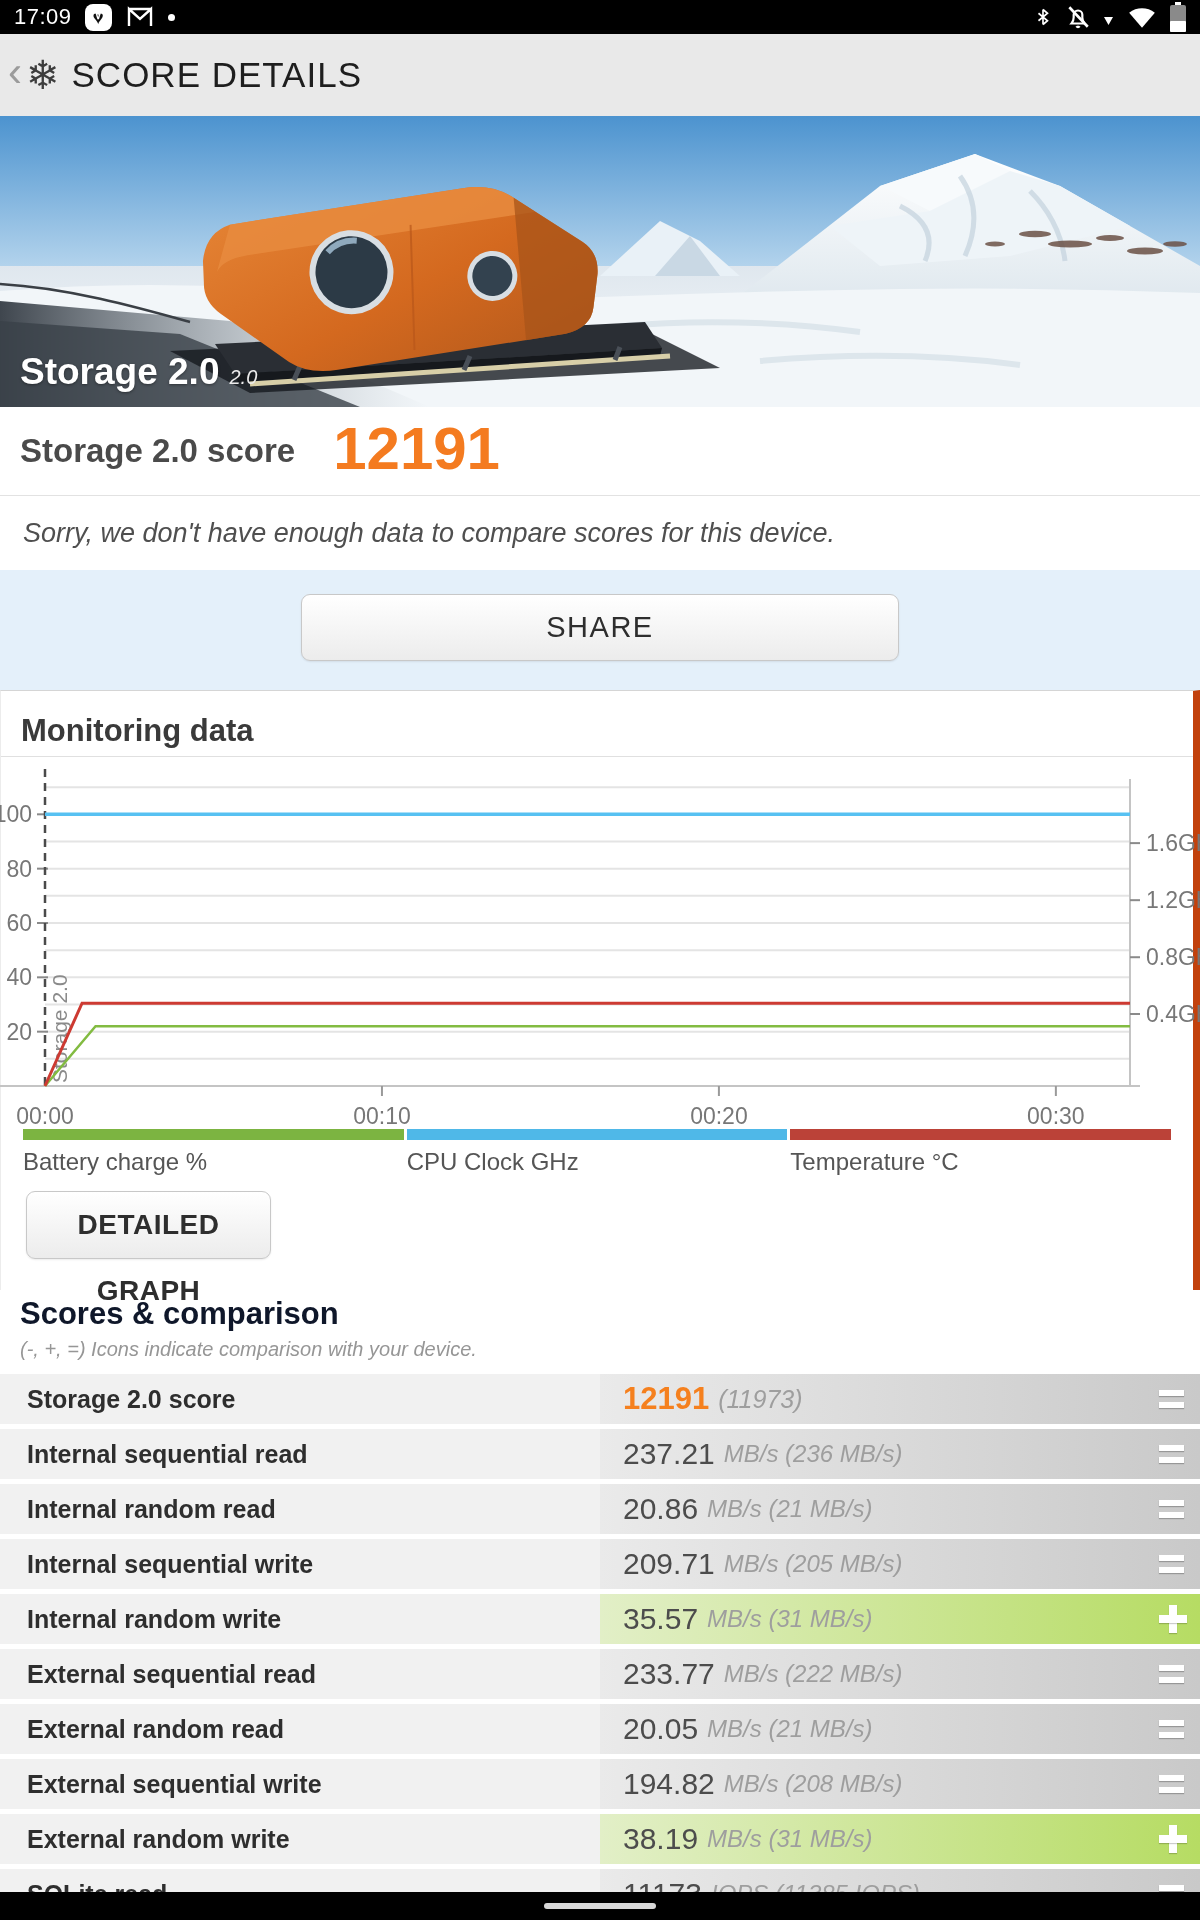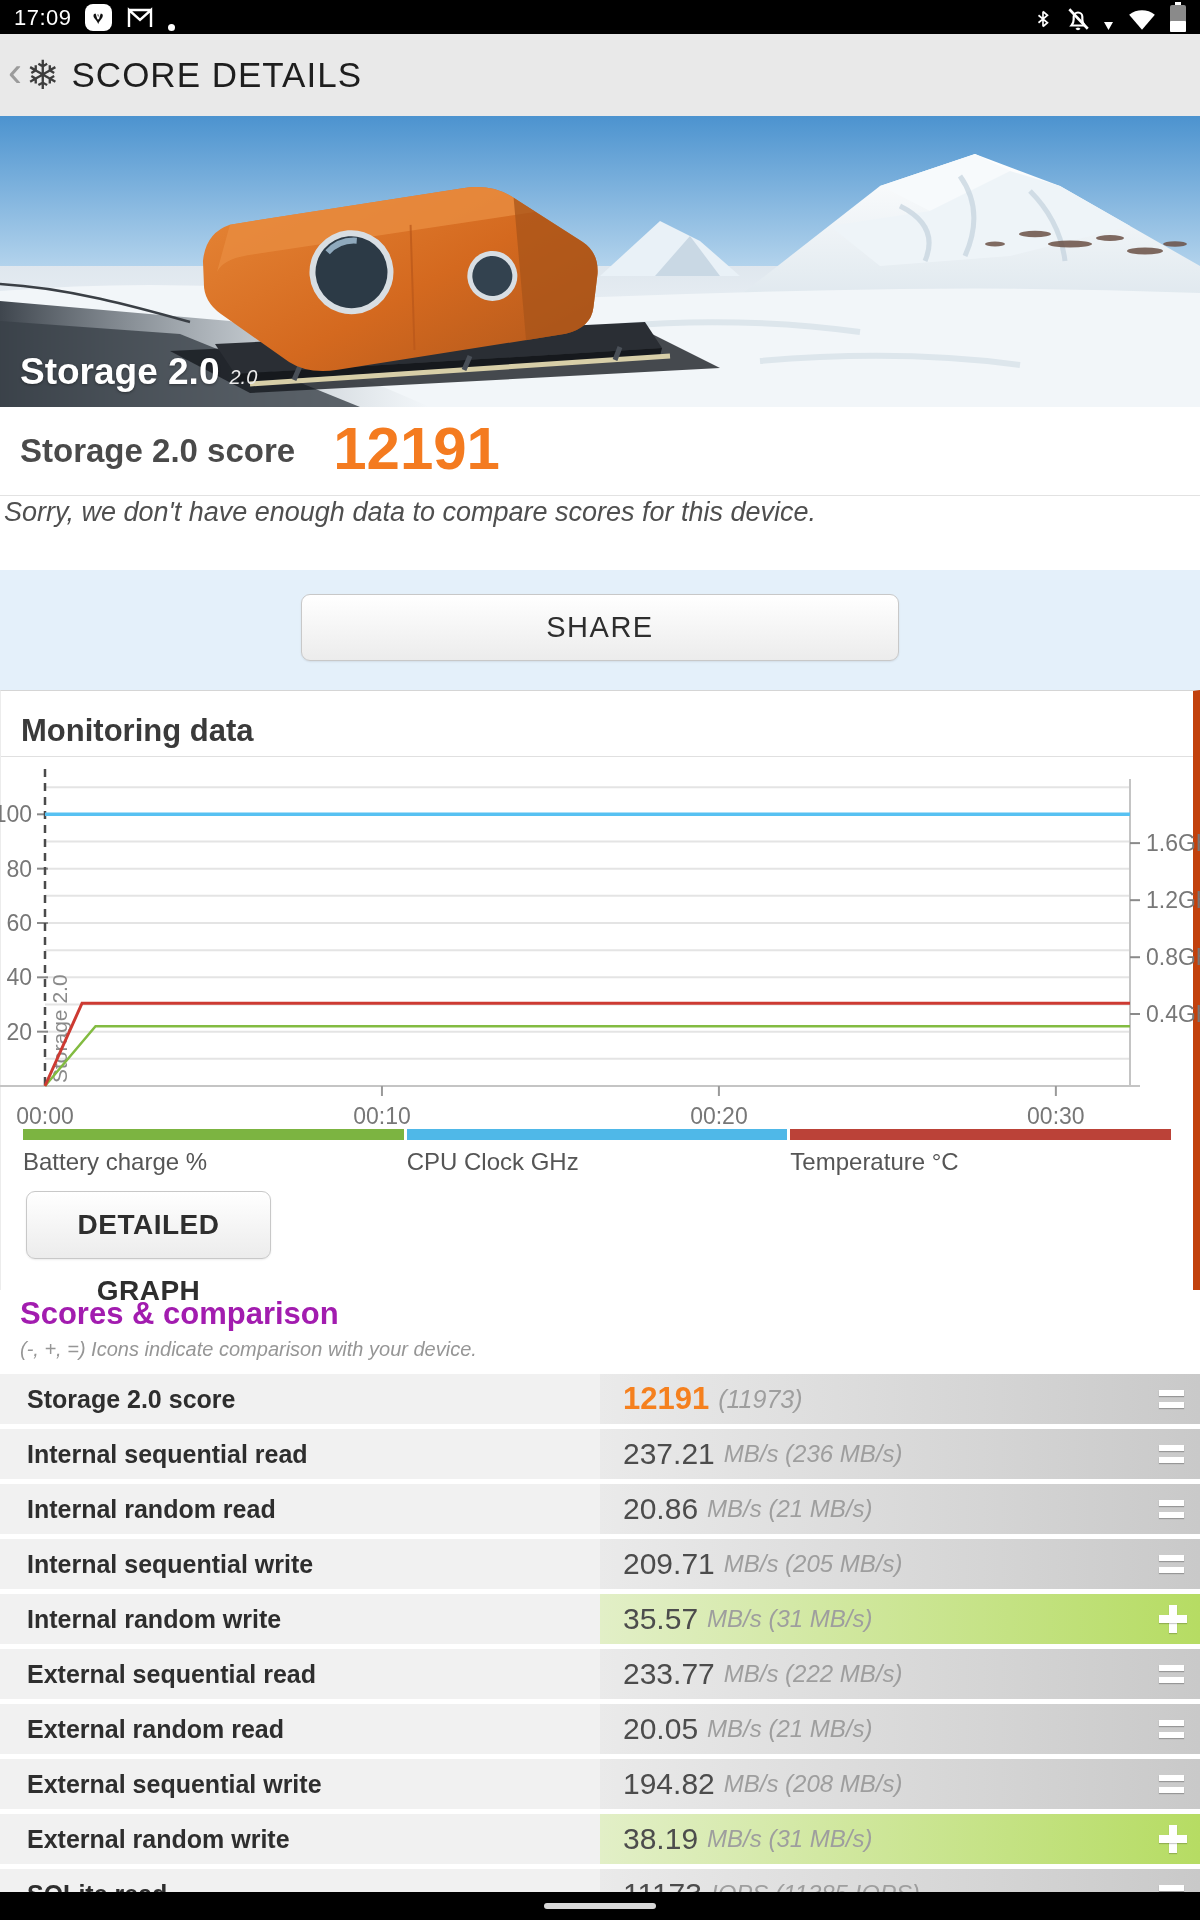--- a/index.html
+++ b/index.html
@@ -3,21 +3,21 @@
 <meta charset="utf-8">
 <style>
   * { margin:0; padding:0; box-sizing:border-box; }
   html,body { width:1200px; height:1920px; background:#fff; overflow:hidden;
               font-family:"Liberation Sans", sans-serif; }
   body { position:relative; }
 
   
   .statusbar { position:absolute; top:0; left:0; width:1200px; height:34px; background:#000;
                display:flex; align-items:center; justify-content:space-between; padding:0 14px; }
-  .sb-left, .sb-right { display:flex; align-items:flex-end; gap:13px; }
+  .sb-left, .sb-right { display:flex; align-items:center; gap:13px; }
   .sb-time { color:#fff; font-size:22px; letter-spacing:.5px; }
   .sec-icon { width:27px; height:27px; background:#fff; border-radius:8px; position:relative;
               display:flex; align-items:center; justify-content:center; }
   .sec-icon .heart { color:#101010; font-size:19px; line-height:19px; }
   .sec-icon .chev { position:absolute; color:#fff; font-size:10px; top:6px; font-weight:bold; }
   .notif-dot { width:7px; height:7px; border-radius:50%; background:#fff; }
 
   
   .appbar { position:absolute; top:34px; left:0; width:1200px; height:82px; background:#e9e9e9;
             display:flex; align-items:center; padding-left:8px; }
@@ -33,21 +33,21 @@
   .hero-version { color:#ececec; font-size:20px; font-style:italic; margin-left:10px; }
 
   
   .scorebar { position:absolute; top:407px; left:0; width:1200px; height:89px; background:#fff;
               border-bottom:1px solid #e2e2e2; display:flex; align-items:center; padding-left:20px; }
   .score-label { color:#4a4a4a; font-size:33px; font-weight:bold; }
   .score-value { color:#f47b20; font-size:60px; font-weight:bold; margin-left:38px; margin-top:-6px; }
 
   
   .notice { position:absolute; top:497px; left:0; width:1200px; height:73px; background:#fff;
-            display:flex; align-items:flex-start; padding-left:4px; }
+            display:flex; align-items:center; padding-left:23px; }
   .notice-text { color:#4f4f4f; font-size:27px; font-style:italic; }
 
   
   .shareband { position:absolute; top:570px; left:0; width:1200px; height:120px; background:#e4f0fa; }
   .btn { border:1px solid #c8c8c8; border-radius:9px; background:linear-gradient(#ffffff,#ececec);
          color:#2e2e2e; text-align:center; box-shadow:0 1px 2px rgba(0,0,0,.08); cursor:pointer; }
   .share-btn { position:absolute; left:301px; top:24px; width:598px; height:67px;
                font-size:29px; letter-spacing:1.5px; line-height:65px; }
 
   
@@ -57,21 +57,21 @@
   .monitor-divider { position:absolute; top:65px; left:0; width:100%; height:1px; background:#e0e0e0; }
   #chart-svg { position:absolute; top:65px; left:-1px; font-family:"Liberation Sans", sans-serif; }
   .legend { position:absolute; top:438px; left:0; width:100%; display:flex; padding:0 22px; gap:3px; }
   .legend-item { flex:1; }
   .legend-bar { height:11px; width:100%; }
   .legend-label { margin-top:8px; color:#555; font-size:24px; }
   .detailed-btn { position:absolute; top:500px; left:25px; width:245px; height:68px;
                   font-size:28px; font-weight:bold; letter-spacing:.5px; line-height:66px; }
 
   
-  .scores-head { position:absolute; top:1296px; left:20px; color:#a21caf; font-size:31px; font-weight:bold; }
+  .scores-head { position:absolute; top:1296px; left:20px; color:#0f172a; font-size:31px; font-weight:bold; }
   .scores-sub { position:absolute; top:1338px; left:20px; color:#969696; font-size:20px; font-style:italic; }
 
   .table { position:absolute; top:1374px; left:0; width:1200px; }
   .trow { display:flex; height:50px; margin-bottom:5px; }
   .tlabel { width:600px; background:#f1f1f1; color:#2e2e2e; font-size:25px; font-weight:bold;
             line-height:50px; padding-left:27px; }
   .tval { width:600px; background:linear-gradient(to right,#eaeaea,#c9c9c9); position:relative;
           display:flex; align-items:center; padding-left:23px; }
   .tval.hl { background:linear-gradient(to right,#e2efc7,#b6dc63); }
   .tval .num { color:#4c4c4c; font-size:30px; }

